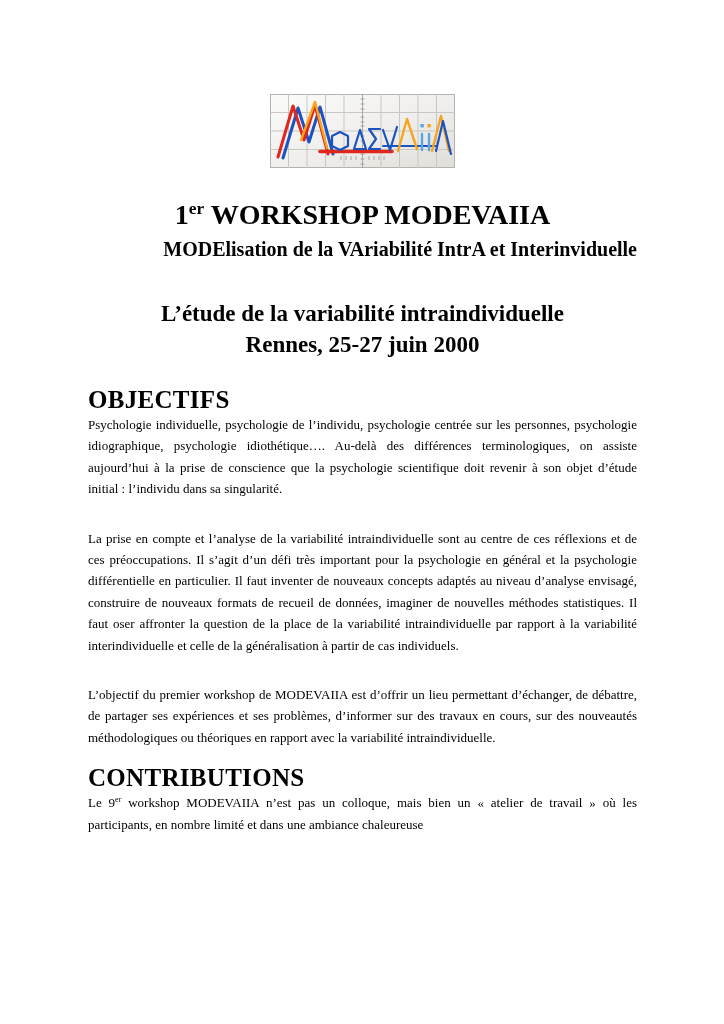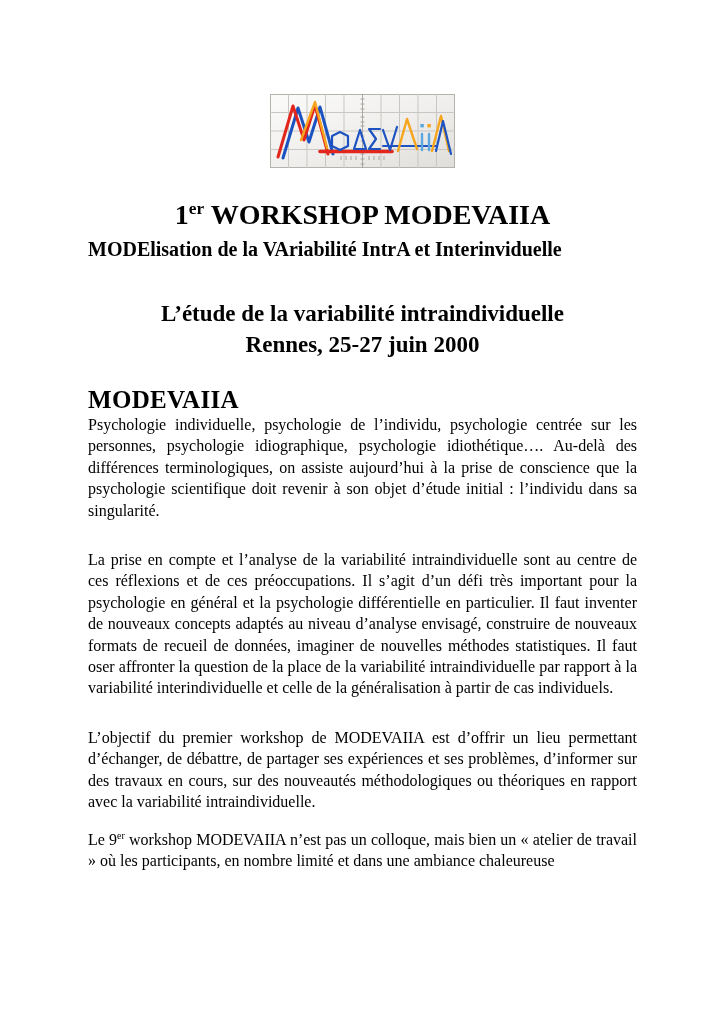--- a/index.html
+++ b/index.html
@@ -36,21 +36,21 @@
   }
   h1.title sup, .body-text sup {
     font-size: 0.62em;
     vertical-align: super;
     line-height: 0;
   }
   h2.subtitle {
     margin: 7px 0 0 0;
     font-size: 20px;
     font-weight: bold;
-    text-align: left;
+    text-align: right;
     line-height: 25px;
   }
   h2.event-title {
     margin: 36px 0 0 0;
     font-size: 23px;
     font-weight: bold;
     text-align: center;
     line-height: 31px;
   }
   h2.event-title span { display: block; }
@@ -59,21 +59,21 @@
   section.doc-section.second { margin-top: 16px; }
   h3.section-heading {
     margin: 0;
     font-size: 25px;
     font-weight: bold;
     line-height: 28px;
     letter-spacing: 0.3px;
   }
   p.body-text {
     margin: 0;
-    font-size: 16px;
+    font-size: 13px;
     line-height: 21.4px;
     text-align: justify;
   }
   p.body-text + p.body-text {
     margin-top: 28px;
   }
 </style>
 </head>
 <body>
 
@@ -166,24 +166,25 @@
     <h1 class="title"><span>1</span><sup>er</sup><span> WORKSHOP MODEVAIIA</span></h1>
 
     <h2 class="subtitle">MODElisation de la VAriabilité IntrA et Interinviduelle</h2>
 
     <h2 class="event-title">
       <span>L’étude de la variabilité intraindividuelle</span>
       <span>Rennes, 25-27 juin 2000</span>
     </h2>
 
     <section class="doc-section first">
-      <h3 class="section-heading">MODEVAIIA</h3>
+      <h3 class="section-heading">OBJECTIFS</h3>
       <p class="body-text">Psychologie individuelle, psychologie de l’individu, psychologie centrée sur les personnes, psychologie idiographique, psychologie idiothétique…. Au-delà des différences terminologiques, on assiste aujourd’hui à la prise de conscience que la psychologie scientifique doit revenir à son objet d’étude initial : l’individu dans sa singularité.</p>
       <p class="body-text">La prise en compte et l’analyse de la variabilité intraindividuelle sont au centre de ces réflexions et de ces préoccupations. Il s’agit d’un défi très important pour la psychologie en général et la psychologie différentielle en particulier. Il faut inventer de nouveaux concepts adaptés au niveau d’analyse envisagé, construire de nouveaux formats de recueil de données, imaginer de nouvelles méthodes statistiques. Il faut oser affronter la question de la place de la variabilité intraindividuelle par rapport à la variabilité interindividuelle et celle de la généralisation à partir de cas individuels.</p>
       <p class="body-text">L’objectif du premier workshop de MODEVAIIA est d’offrir un lieu permettant d’échanger, de débattre, de partager ses expériences et ses problèmes, d’informer sur des travaux en cours, sur des nouveautés méthodologiques ou théoriques en rapport avec la variabilité intraindividuelle.</p>
     </section>
 
     <section class="doc-section second">
+      <h3 class="section-heading">CONTRIBUTIONS</h3>
       <p class="body-text"><span>Le 9</span><sup>er</sup><span> workshop MODEVAIIA n’est pas un colloque, mais bien un « atelier de travail » où les participants, en nombre limité et dans une ambiance chaleureuse</span></p>
     </section>
 
   </div>
 </div>
 
 </body></html>

